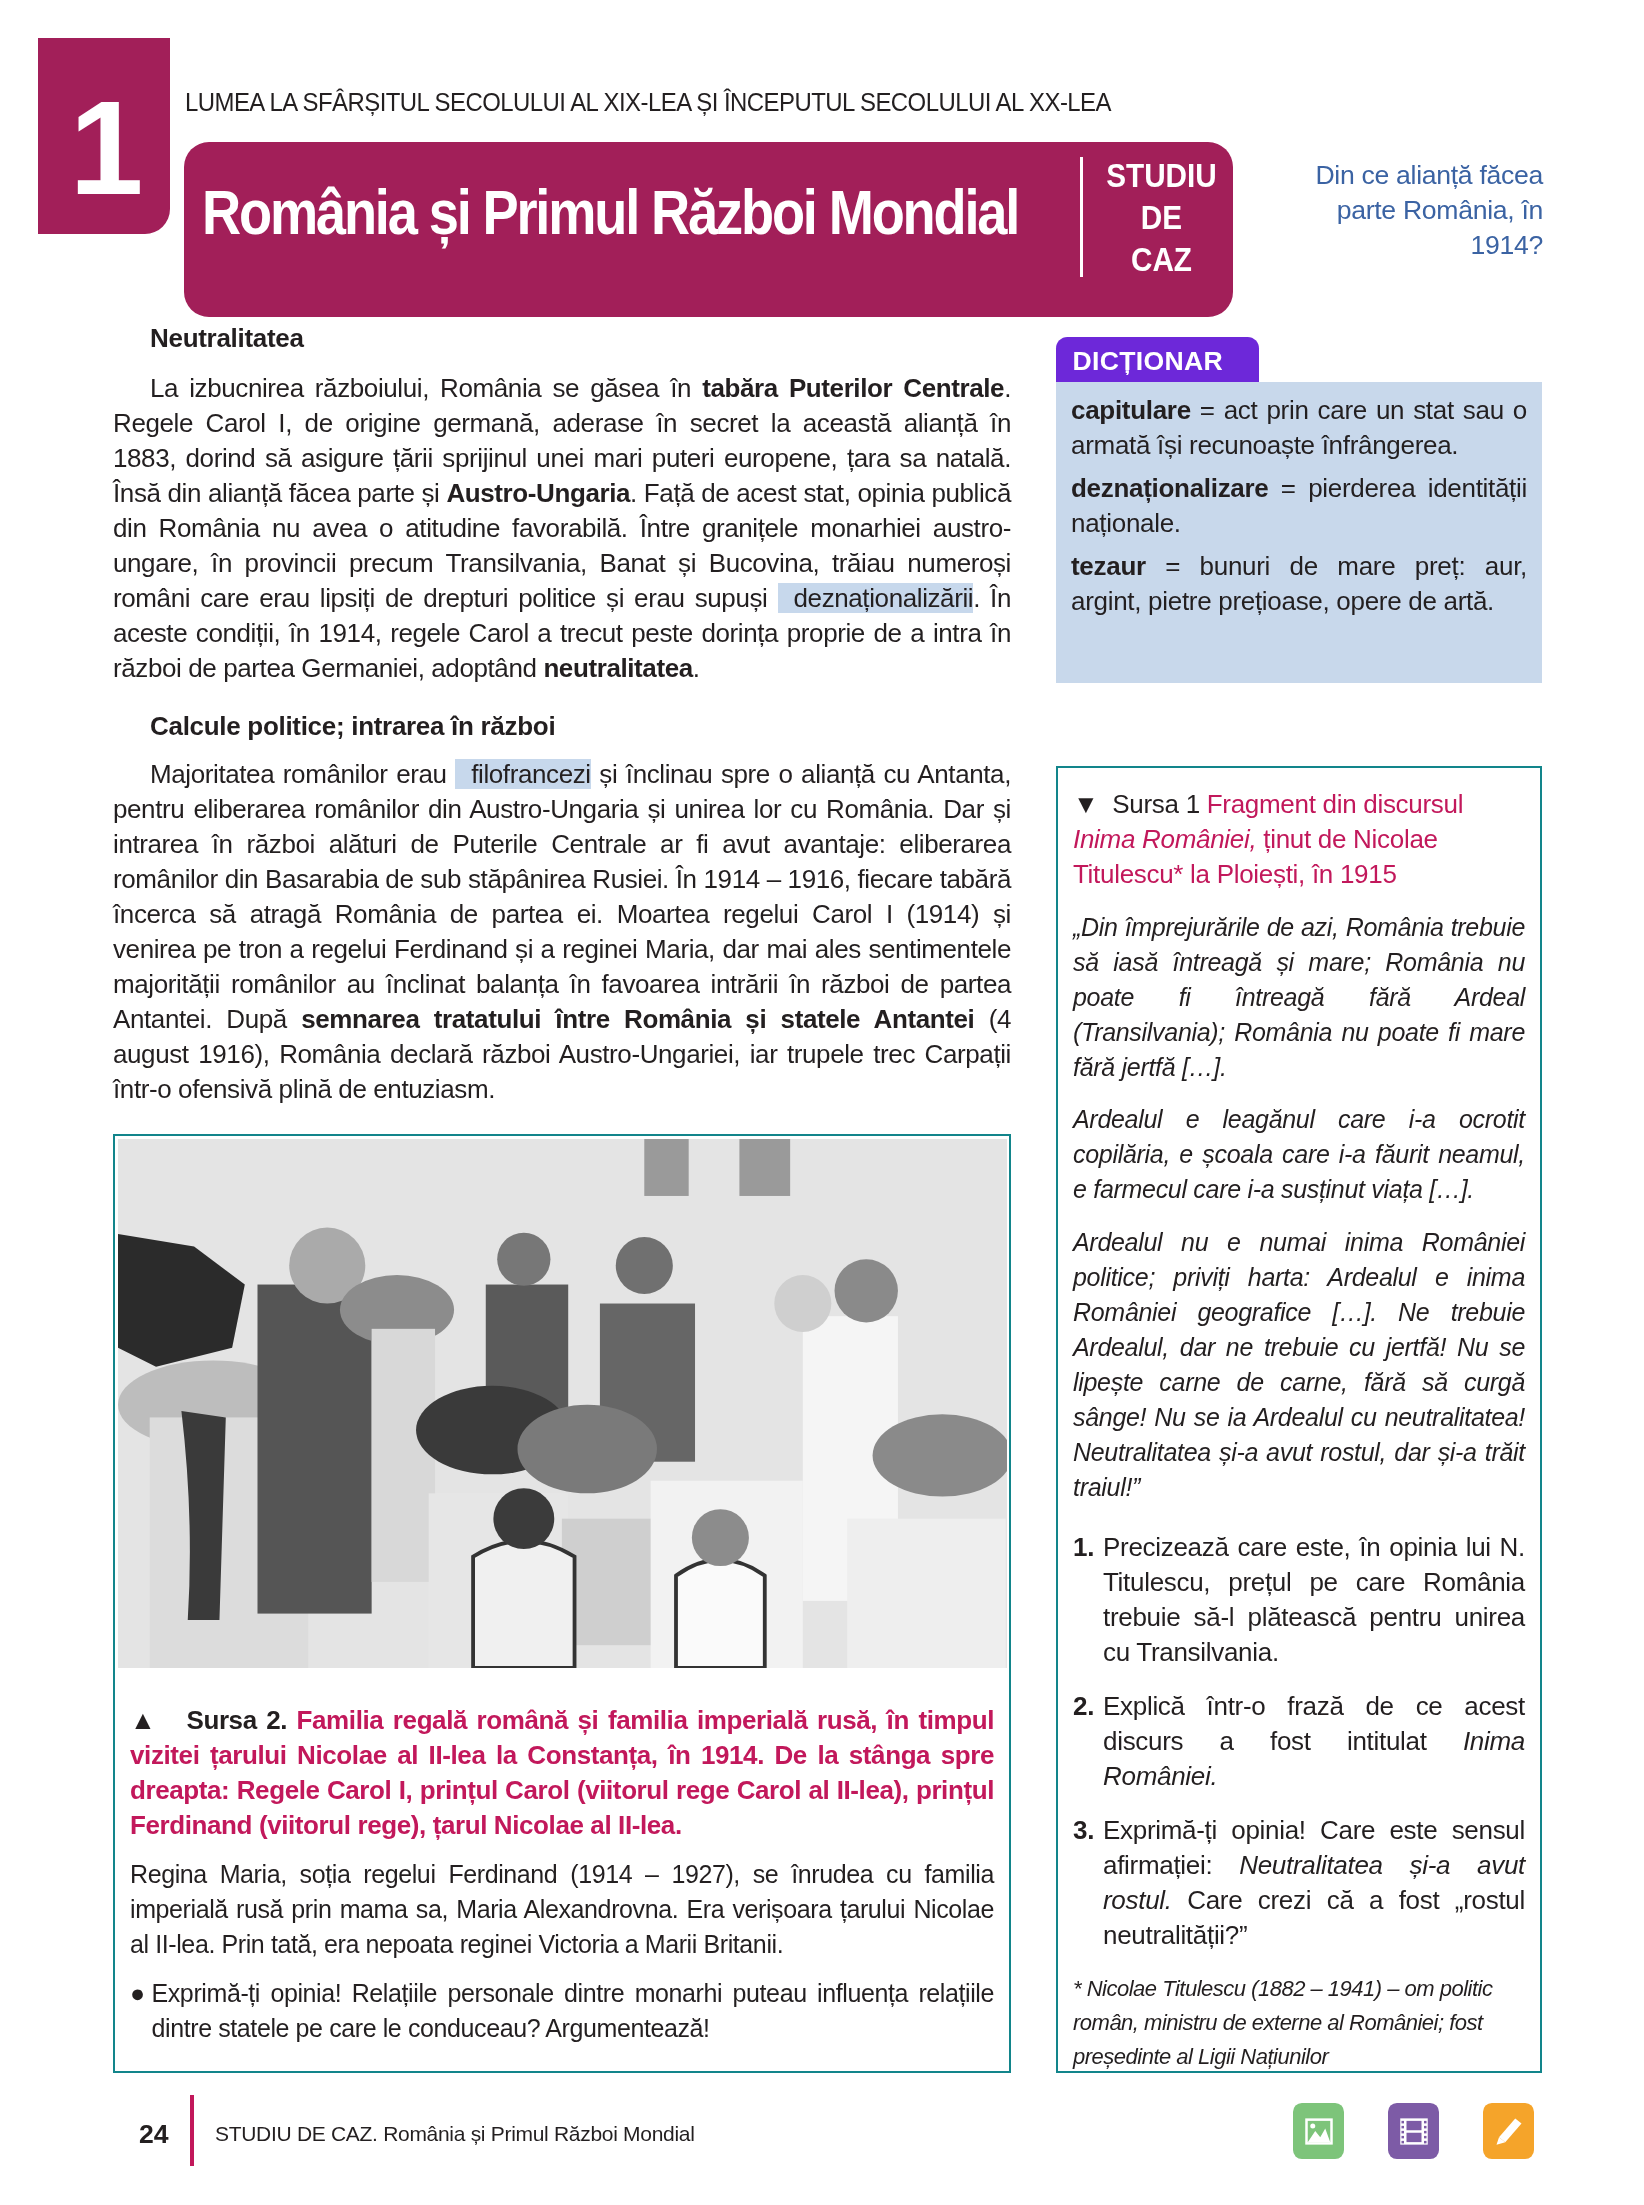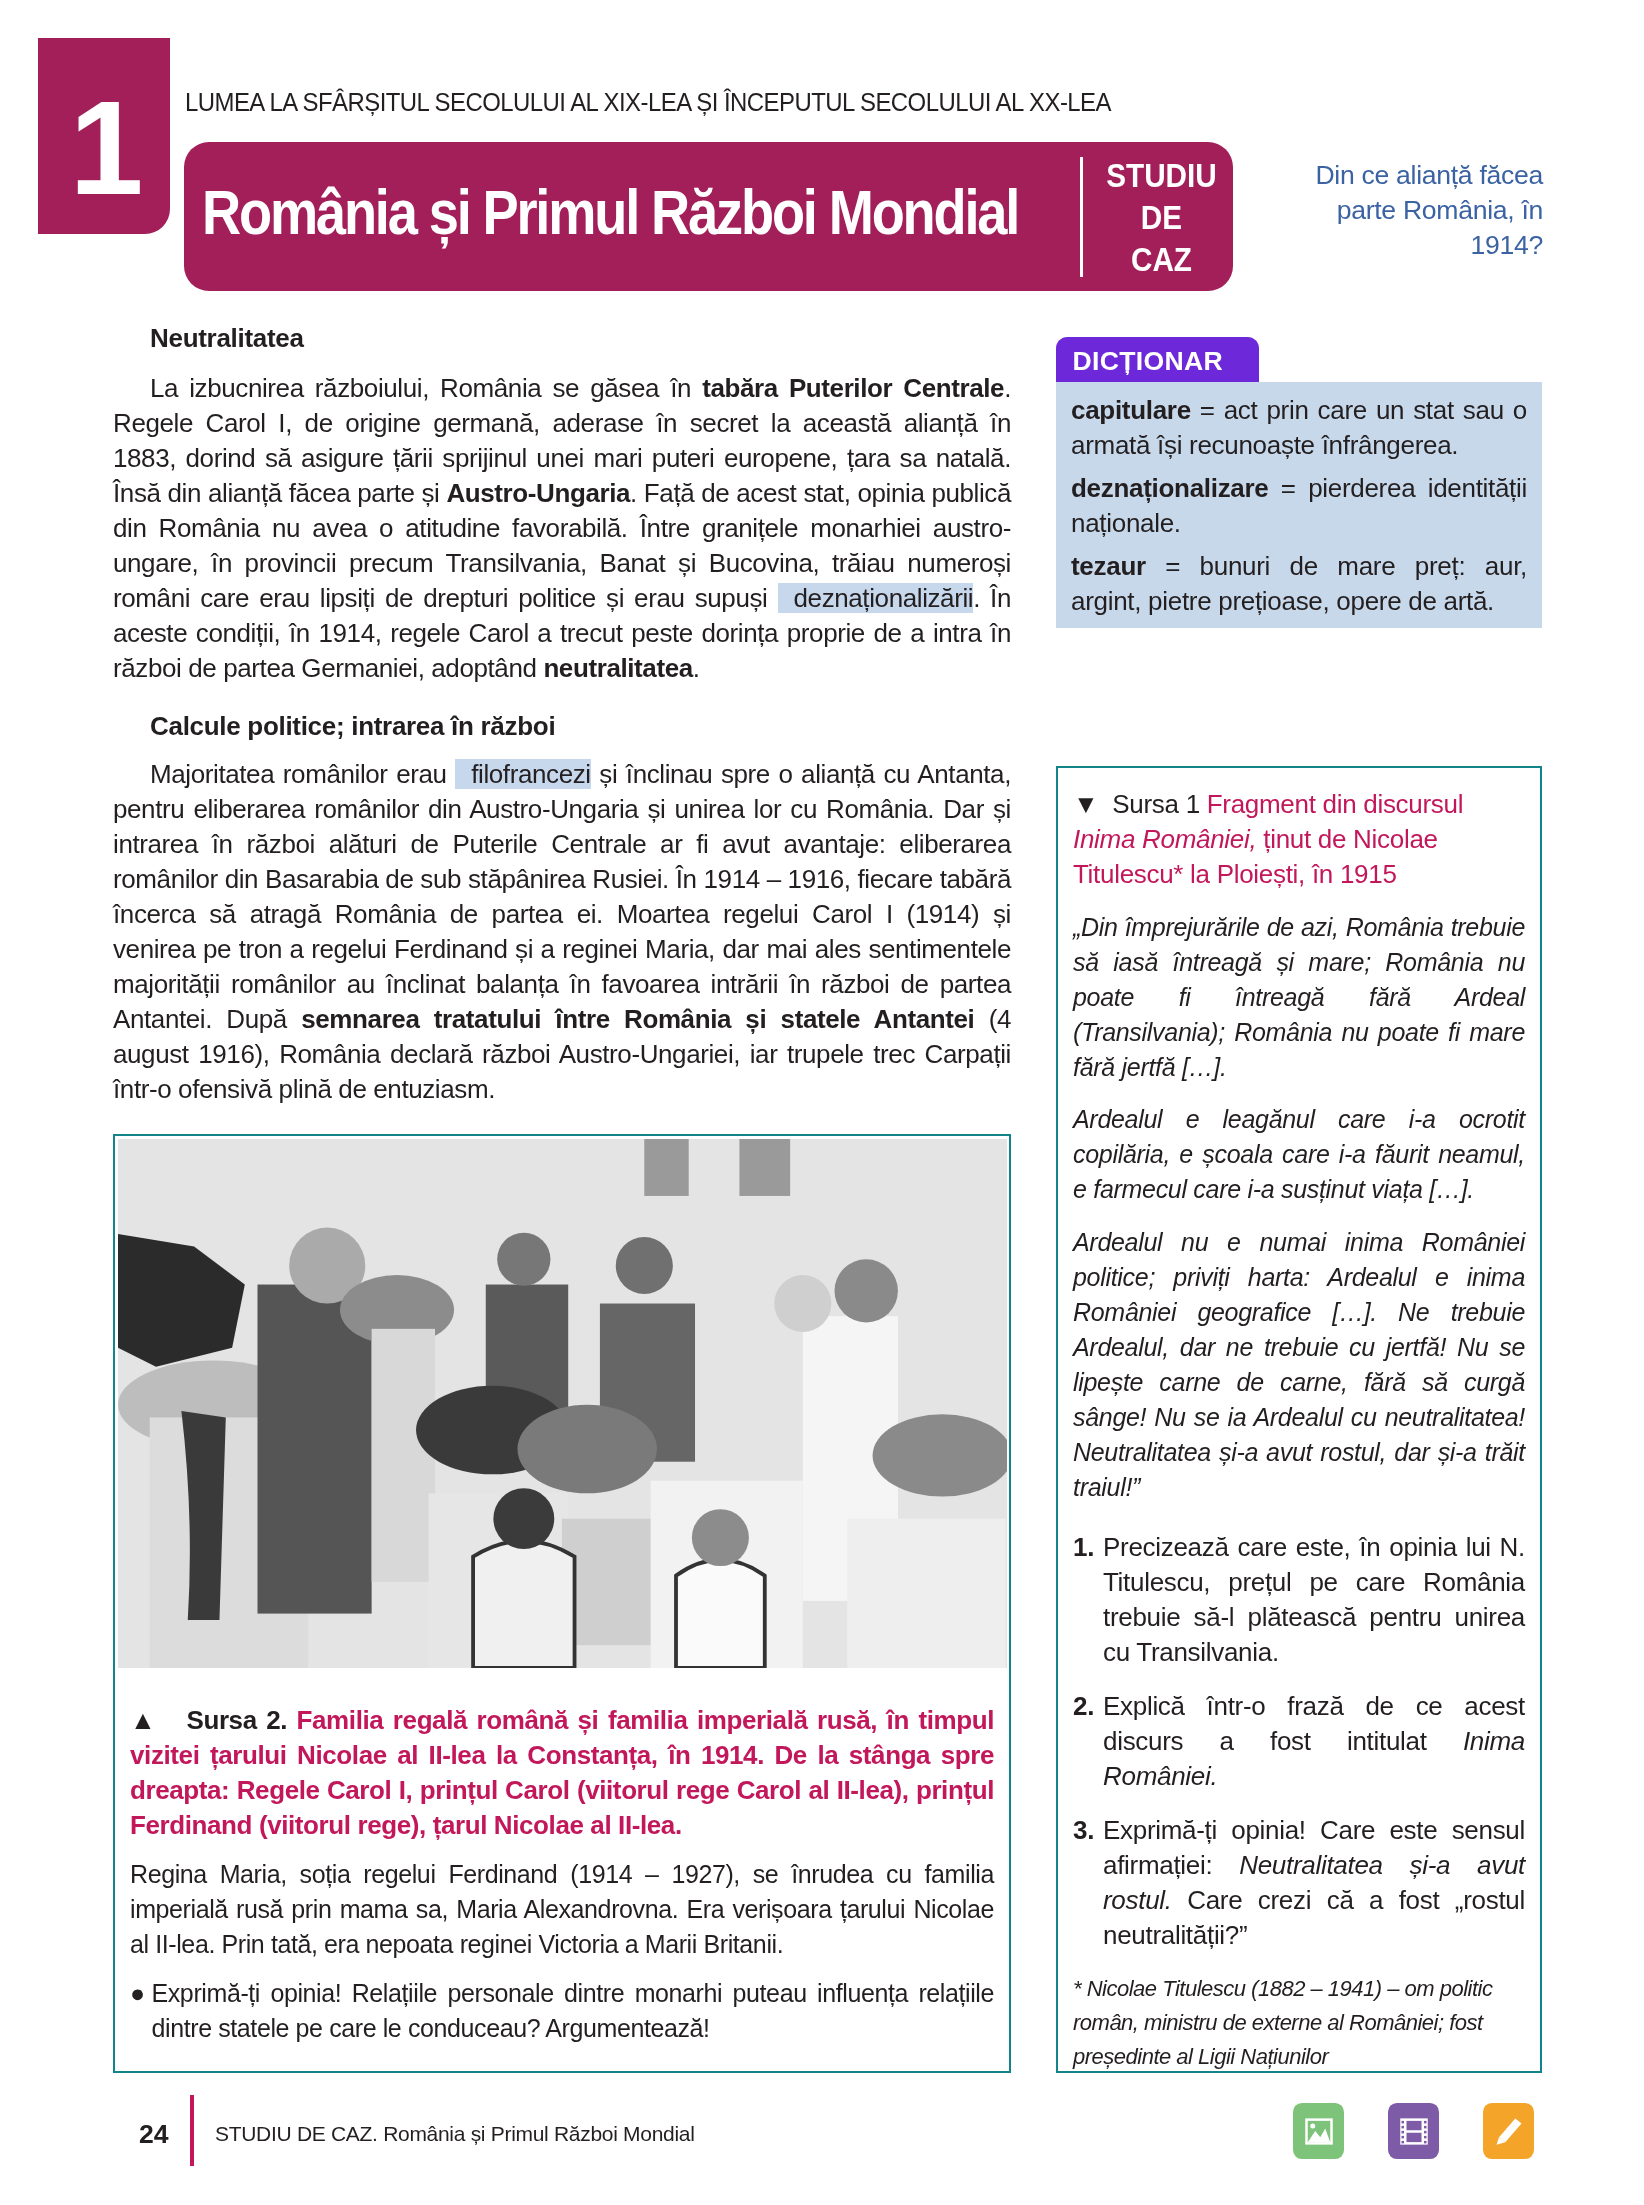--- a/index.html
+++ b/index.html
@@ -4,36 +4,36 @@
 <style>
   * { box-sizing: border-box; margin: 0; padding: 0; }
   html, body { width: 1644px; height: 2205px; background: #ffffff; overflow: hidden; }
   body { position: relative; font-family: "Liberation Sans", "DejaVu Sans", sans-serif; color: #231f20; }
   .abs { position: absolute; }
 
   
   #chapter-box { left: 38px; top: 38px; width: 132px; height: 196px; background: #a21f59; border-bottom-right-radius: 25px; }
   #chapter-num { position: absolute; left: 0; right: 0; bottom: 19px; text-align: center; color: #fff; font-weight: bold; font-size: 133px; line-height: 1; letter-spacing: -5px; }
   #unit-title { left: 185px; top: 87px; font-size: 26.6px; color: #231f20; letter-spacing: -0.6px; font-weight: normal; transform: scaleX(0.9); transform-origin: left; white-space: nowrap; }
-  #title-bar { left: 184px; top: 142px; width: 1049px; height: 149px; background: #a21f59; border-radius: 25px; }
+  #title-bar { left: 184px; top: 142px; width: 1049px; height: 175px; background: #a21f59; border-radius: 25px; }
   #lesson-title { position: absolute; left: 17.7px; top: 34px; font-size: 63px; font-weight: bold; color: #fff; letter-spacing: -2.5px; white-space: nowrap; transform: scaleX(0.86); transform-origin: left; }
   #title-divider { position: absolute; left: 896px; top: 15px; width: 3.2px; height: 120px; background: #fff; }
   #case-label { position: absolute; left: 911px; top: 12.7px; width: 133px; text-align: center; color: #fff; font-weight: bold; font-size: 33px; line-height: 42px; transform: scaleX(0.9); }
   #guiding-q { left: 1285px; top: 158px; width: 258px; text-align: right; color: #3b63a3; font-size: 26.6px; line-height: 35px; letter-spacing: -0.3px; }
 
   
   .col-left { left: 113px; width: 898px; }
   .h-sub { font-weight: bold; font-size: 26px; color: #231f20; letter-spacing: -0.3px; padding-left: 37px; }
   .para { font-size: 26px; line-height: 35px; text-align: justify; text-indent: 37px; color: #231f20; letter-spacing: -0.4px; }
   .para b { font-weight: bold; }
   .hl { background: #c7d8ec; padding-left: 16px; }
 
   
   #dict-tab { left: 1056px; top: 337px; width: 203px; height: 46px; background: #6d28d9; border-radius: 11.4px 11.4px 0 0; color: #fff; font-weight: bold; font-size: 26.6px; line-height: 48px; padding-left: 16.5px; letter-spacing: 0.3px; }
-  #dict-box { left: 1056px; top: 382px; width: 486px; height: 246px; background: #c8d8eb; padding: 11.4px 15px 0 15px; }
+  #dict-box { left: 1056px; top: 382px; width: 486px; height: 301px; background: #c8d8eb; padding: 11.4px 15px 0 15px; }
   .dict-entry { font-size: 26px; line-height: 35px; text-align: justify; margin-bottom: 7.6px; color: #231f20; letter-spacing: -0.3px; }
   .dict-entry b { font-weight: bold; }
 
   
   #src1-box { left: 1056px; top: 766px; width: 486px; height: 1307px; border: 2.5px solid #12858b; padding: 19px 15px 0 15px; }
   .src-head { font-size: 26px; line-height: 35px; font-weight: normal; color: #c2185b; letter-spacing: -0.3px; }
   .src-head .blk { color: #231f20; }
   .quote { font-style: italic; font-size: 25px; line-height: 35px; text-align: justify; color: #231f20; margin-top: 17.7px; letter-spacing: -0.3px; }
   .q-list { margin-top: 25px; }
   .q-item { display: flex; font-size: 26px; line-height: 35px; margin-bottom: 19px; letter-spacing: -0.3px; }

